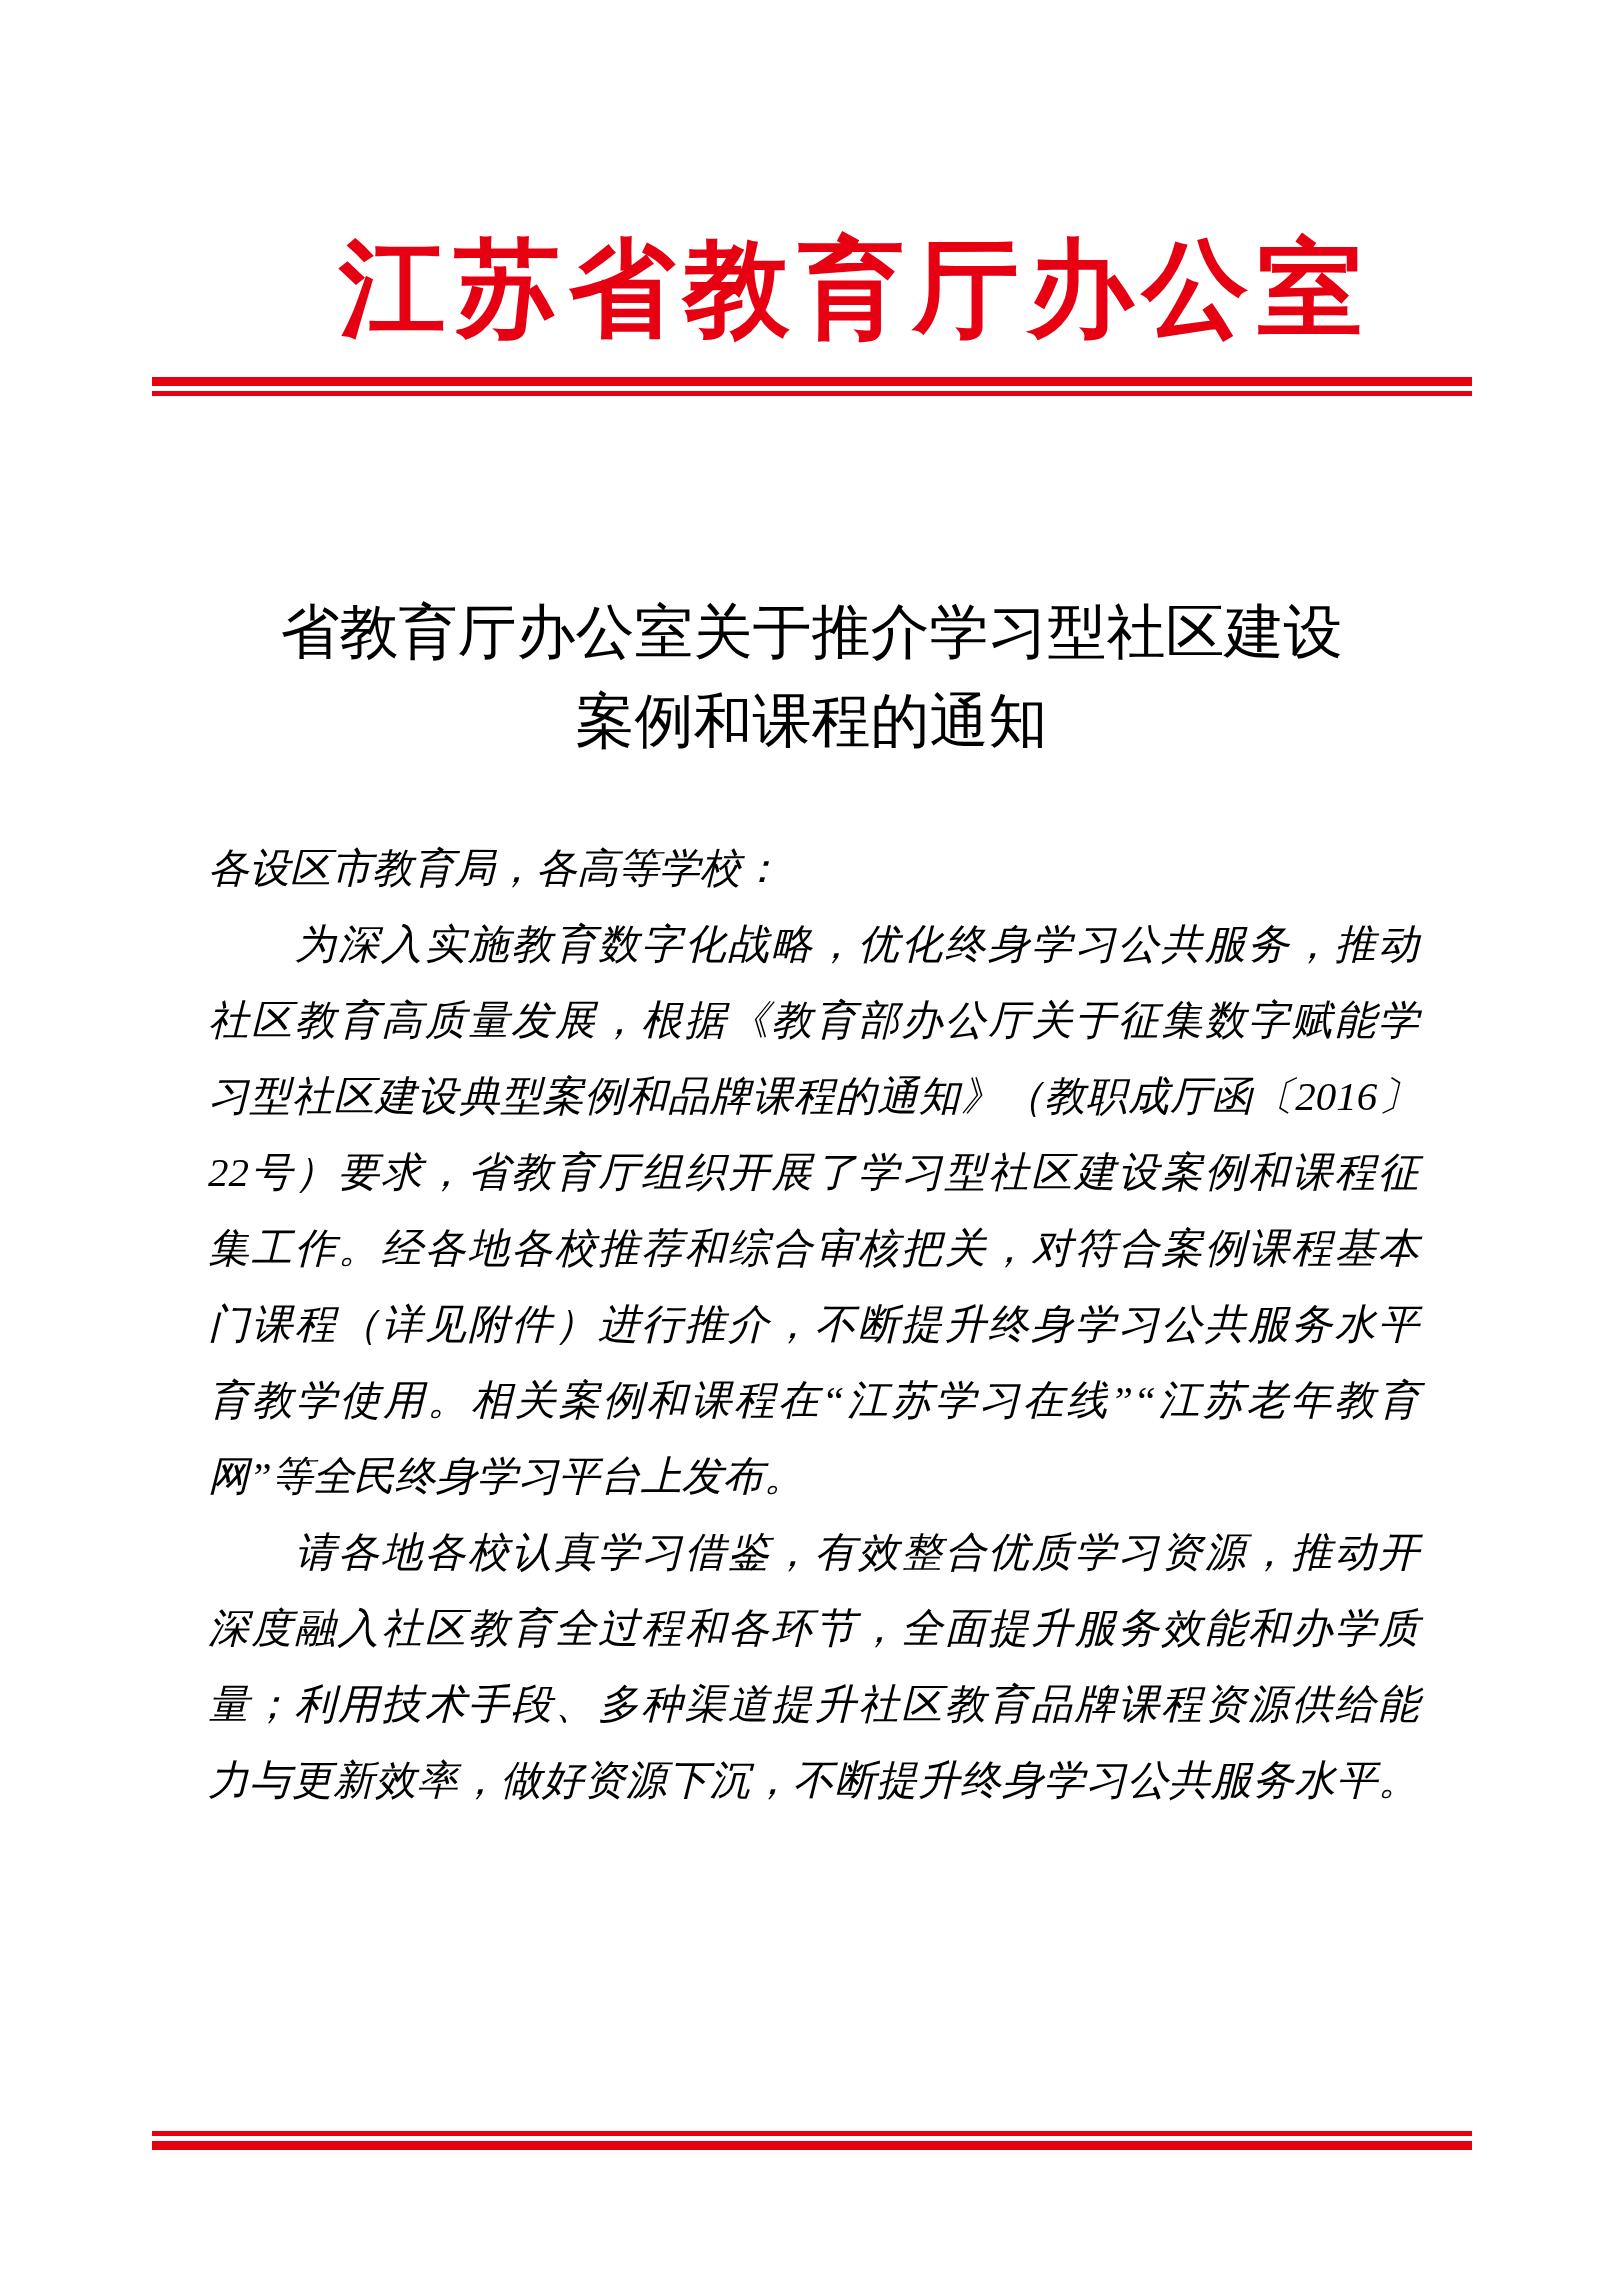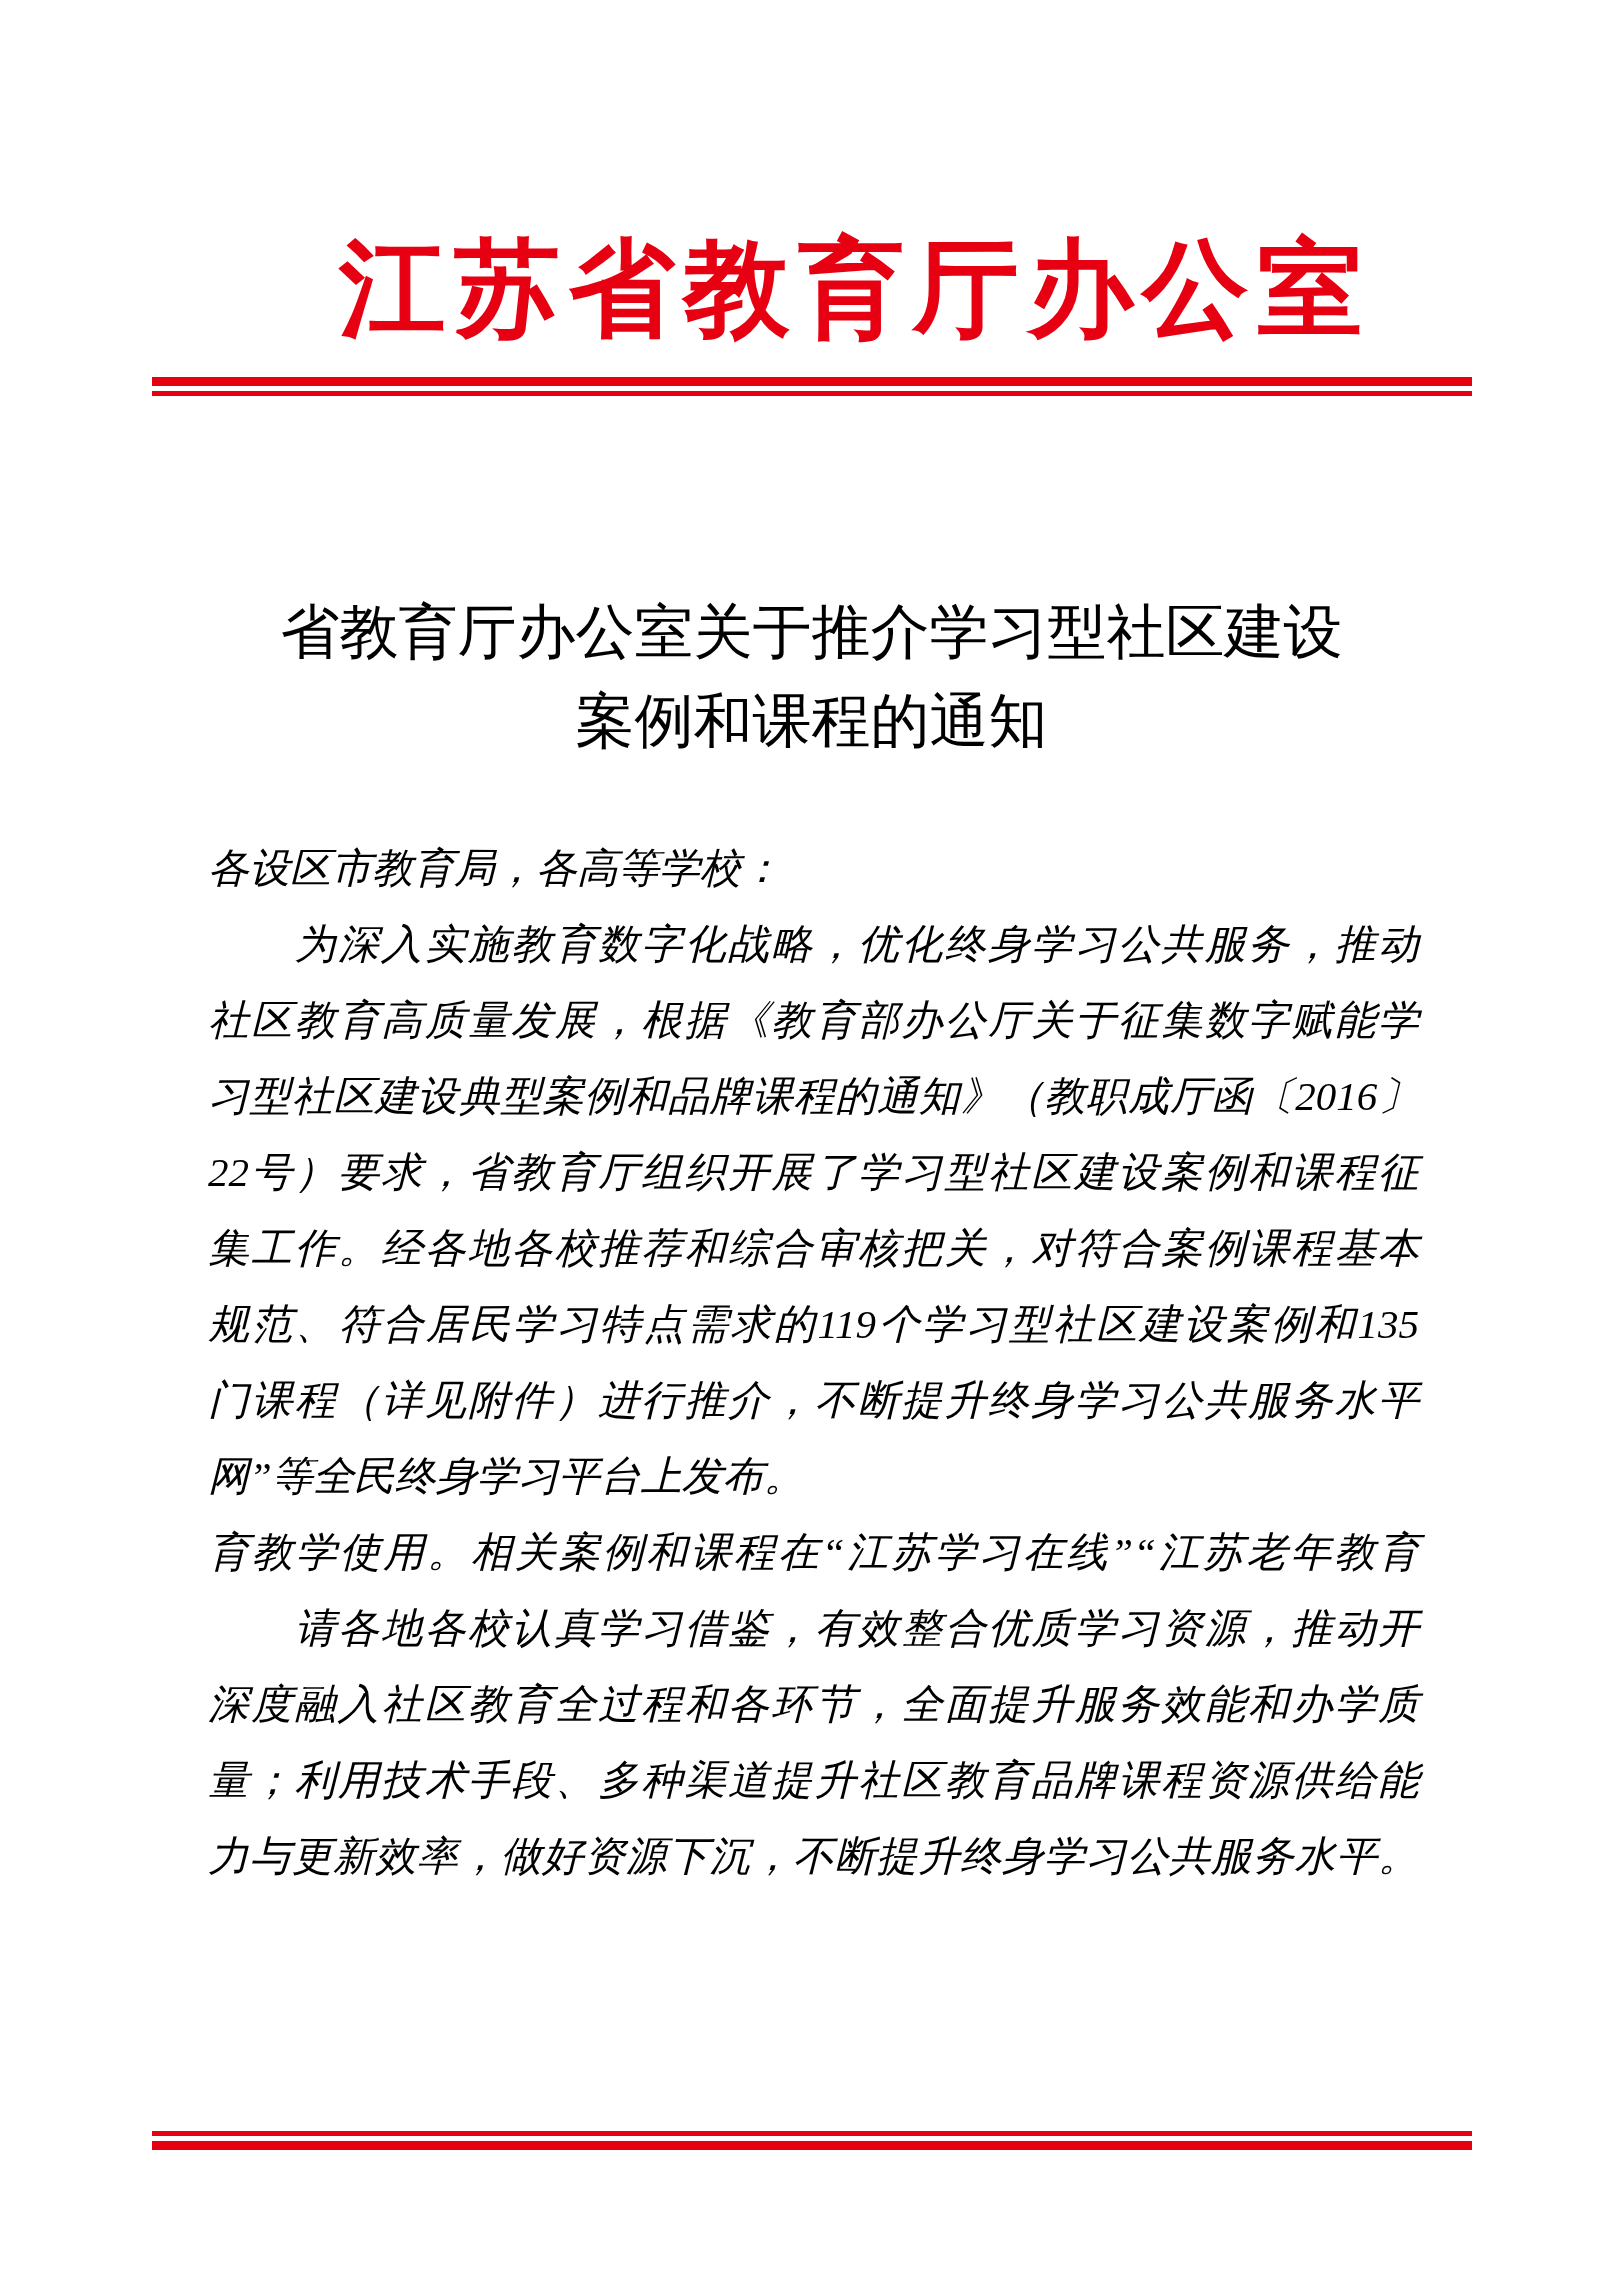--- a/index.html
+++ b/index.html
@@ -91,24 +91,23 @@
     <div>案例和课程的通知</div>
   </div>
 
   <div class="body-text" id="body-text">
       <div class="line no-stretch">各设区市教育局，各高等学校：</div>
       <div class="line">　　为深入实施教育数字化战略，优化终身学习公共服务，推动</div>
       <div class="line">社区教育高质量发展，根据《教育部办公厅关于征集数字赋能学</div>
       <div class="line">习型社区建设典型案例和品牌课程的通知》（教职成厅函〔2016〕</div>
       <div class="line">22号）要求，省教育厅组织开展了学习型社区建设案例和课程征</div>
       <div class="line">集工作。经各地各校推荐和综合审核把关，对符合案例课程基本</div>
-      <div class="line">规范、符合居民学习特点需求的119个学习型社区建设案例和135</div>
       <div class="line">门课程（详见附件）进行推介，不断提升终身学习公共服务水平</div>
+      <div class="line">育教学使用。相关案例和课程在“江苏学习在线”“江苏老年教育</div>
       <div class="line no-stretch">网”等全民终身学习平台上发布。</div>
-      <div class="line">育教学使用。相关案例和课程在“江苏学习在线”“江苏老年教育</div>
       <div class="line">　　请各地各校认真学习借鉴，有效整合优质学习资源，推动开</div>
       <div class="line">深度融入社区教育全过程和各环节，全面提升服务效能和办学质</div>
       <div class="line">量；利用技术手段、多种渠道提升社区教育品牌课程资源供给能</div>
       <div class="line">力与更新效率，做好资源下沉，不断提升终身学习公共服务水平。</div>
     </div>
 
   <div class="rule rule-thin-bottom"></div>
   <div class="rule rule-thick-bottom"></div>
 
 </div>

